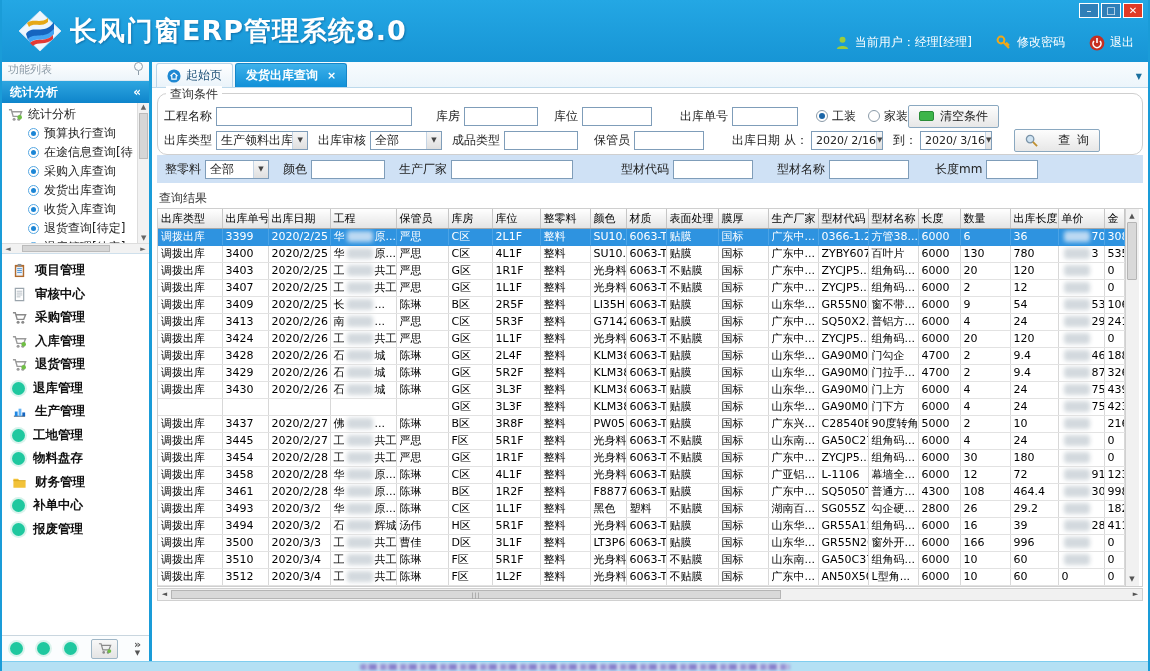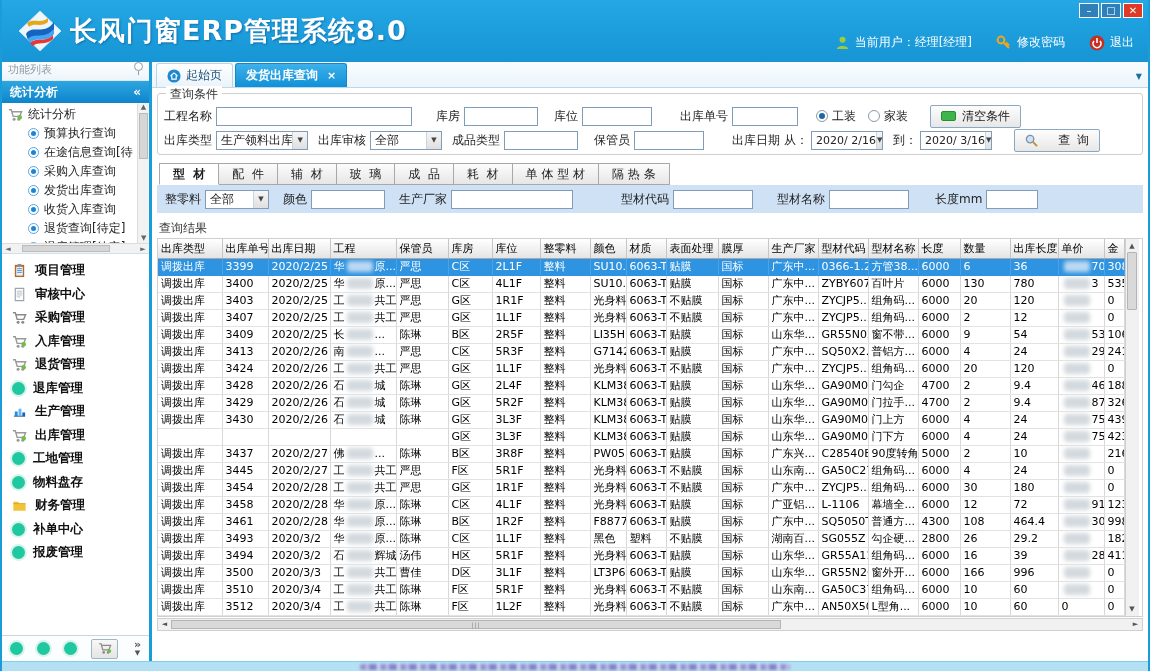--- a/index.html
+++ b/index.html
@@ -69,21 +69,21 @@
     background:linear-gradient(#f8fcfe,#ecf5fb); border-bottom:1px solid #bcd9ec; position:relative; }
   .tab { height:24px; display:flex; align-items:center; gap:5px; padding:0 10px; font-size:12px;
     border:1px solid #b8d4e8; border-bottom:none; border-radius:3px 3px 0 0; margin-right:2px;
     background:linear-gradient(#ffffff,#eaf3fa); color:#1c4f76; cursor:default; }
   .tab.active { background:linear-gradient(#3db1ea,#1190d8); color:#fff; font-weight:bold; border-color:#1586c8; }
   .tab .x { font-size:11px; margin-left:4px; }
   .tab-dd { position:absolute; right:6px; bottom:6px; font-size:8px; color:#1a6f9e; }
 
   .content { flex:1; display:flex; flex-direction:column; padding:0 5px; min-height:0; }
 
-  .querybox { margin-top:5px; border:1px solid #cfcfcf; border-radius:3px; position:relative;
+  .querybox { margin-top:5px; border:1px solid #cfcfcf; border-radius:10px; position:relative;
     padding:10px 6px 8px 6px; height:62px; flex:none; }
   .querybox .legend { position:absolute; top:-8px; left:8px; background:#fff; padding:0 4px;
     font-size:12px; color:#333; }
   .qrow { display:flex; align-items:center; height:24px; font-size:12px; color:#222; white-space:nowrap; }
   .qrow label { margin-right:4px; }
   .tin { border:1px solid #7f9db9; height:19px; background:#fff; }
   .dd { border:1px solid #7f9db9; height:19px; background:#fff; display:inline-flex; align-items:center;
     font-size:12px; padding-left:4px; position:relative; }
   .dd .arr { margin-left:auto; width:15px; height:100%; display:flex; align-items:center; justify-content:center;
     font-size:7px; color:#444; background:linear-gradient(#f6f6f6,#dfdfdf); border-left:1px solid #c5d5e5; }
@@ -289,29 +289,20 @@
           <div class="nav-item">
             <svg width="15" height="15" viewBox="0 0 16 16">
               <path d="M2 13 h12" fill="none" stroke="#6b7a88" stroke-width="1.4"></path>
               <path d="M3 8 h3 v5 h-3 Z" fill="#1e88e5"></path>
               <path d="M7 5 h3 v8 h-3 Z" fill="#64b5f6"></path>
               <path d="M11 9 h3 v4 h-3 Z" fill="#1565c0"></path>
             </svg>
             <span>生产管理</span>
           </div>
           <div class="nav-item">
-            <svg width="15" height="15" viewBox="0 0 16 16">
-              <path d="M1 3 h2.5 l2 7 h7 l2-5 h-10" fill="none" stroke="#9a9a9a" stroke-width="1.5"></path>
-              <circle cx="6.5" cy="13" r="1.6" fill="#9a9a9a"></circle>
-              <circle cx="11.5" cy="13" r="1.6" fill="#9a9a9a"></circle>
-              <circle cx="12.5" cy="11" r="2.4" fill="#6fbf44"></circle>
-            </svg>
-            <span>出库管理</span>
-          </div>
-          <div class="nav-item">
             <span class="i-circle"></span>
             <span>工地管理</span>
           </div>
           <div class="nav-item">
             <span class="i-circle"></span>
             <span>物料盘存</span>
           </div>
           <div class="nav-item">
             <svg width="15" height="15" viewBox="0 0 16 16">
               <path d="M1.5 4 h5 l1.5 2 h6.5 v7.5 h-13 Z" fill="#f2c239"></path>
@@ -373,21 +364,21 @@
             <label style="margin-left:24px">库房</label>
             <input class="tin" style="width: 74px;">
             <label style="margin-left:16px">库位</label>
             <input class="tin" style="width: 70px;">
             <label style="margin-left:28px">出库单号</label>
             <input class="tin" style="width: 66px;">
             <span style="margin-left:18px" class="radio on"></span>
             <span style="margin-left:4px">工装</span>
             <span style="margin-left:12px" class="radio"></span>
             <span style="margin-left:4px">家装</span>
-            <button class="btn" style="margin-left:22px">
+            <button class="btn" style="">
               <span class="greenchip"></span>
               <span>清空条件</span>
             </button>
           </div>
           <div class="qrow">
             <label>出库类型</label>
             <span class="dd" style="width:92px">
               <span style="overflow:hidden;white-space:nowrap;">生产领料出库</span>
                 <span class="arr">▼</span>
             </span>
@@ -414,30 +405,20 @@
             <button class="btn" style="margin-left:22px;width:86px;justify-content:space-between">
               <svg width="13" height="13" viewBox="0 0 14 14">
                 <circle cx="5.5" cy="5.5" r="4" fill="#cfe3f2" stroke="#7a93a8" stroke-width="1.4"></circle>
                 <line x1="8.5" y1="8.5" x2="13" y2="13" stroke="#c09030" stroke-width="2"></line>
               </svg>
               <span>查  询</span>
             </button>
           </div>
         </div>
 
-        <div class="mat-tabs" id="mat-tabs">
-            <div class="mat-tab active">型  材</div>
-            <div class="mat-tab">配  件</div>
-            <div class="mat-tab">辅  材</div>
-            <div class="mat-tab">玻  璃</div>
-            <div class="mat-tab">成  品</div>
-            <div class="mat-tab">耗  材</div>
-            <div class="mat-tab">单 体 型 材</div>
-            <div class="mat-tab">隔 热 条</div>
-          </div>
 
         <div class="filter-band">
           <label>整零料</label>
           <span class="dd" style="width:64px">
             <span>全部</span>
               <span class="arr">▼</span>
           </span>
           <label>颜色</label>
           <input class="tin" style="width: 74px;">
           <label>生产厂家</label>

